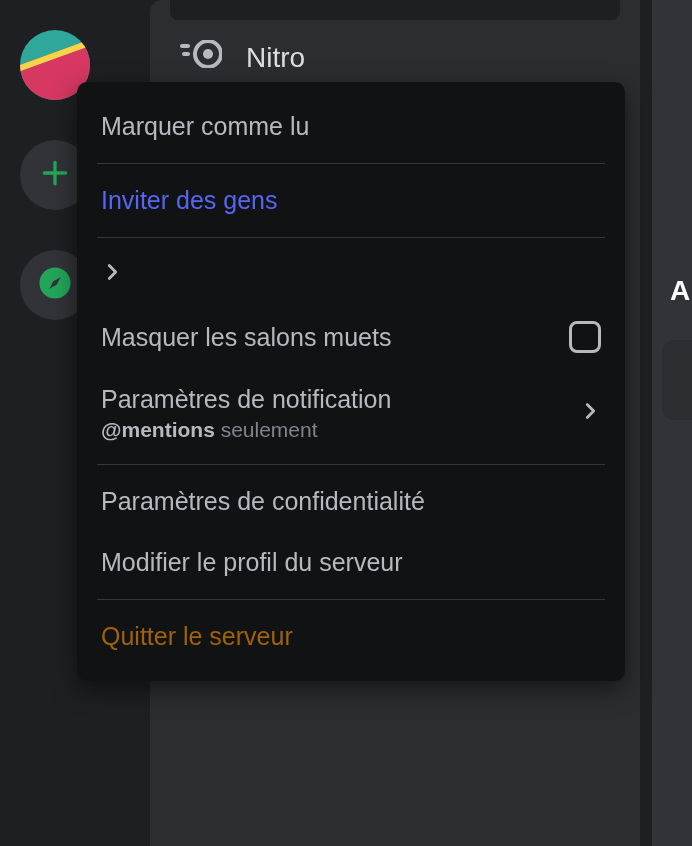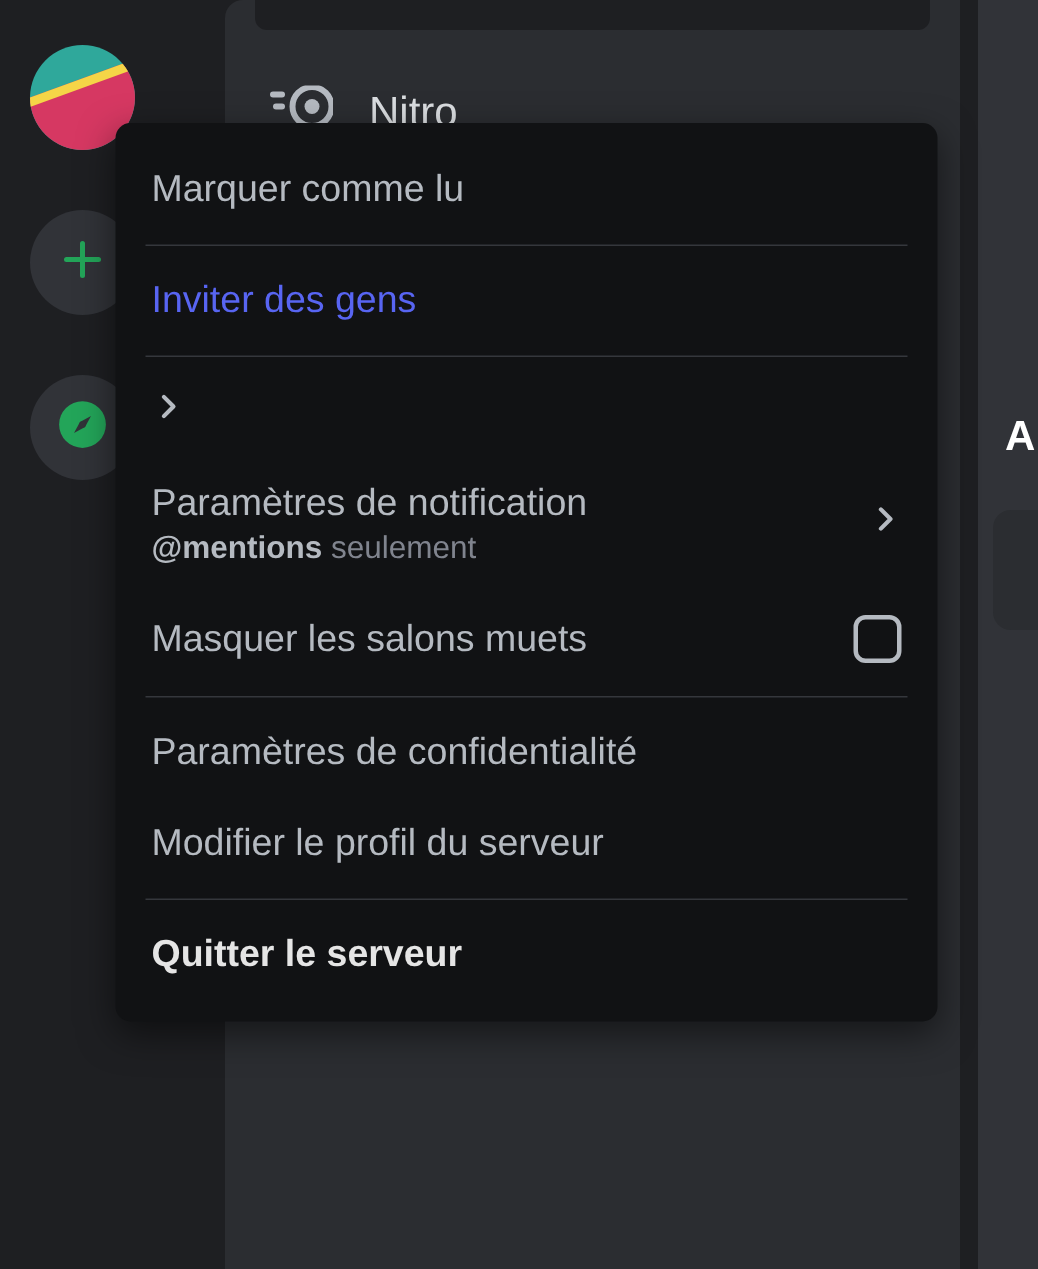--- a/index.html
+++ b/index.html
@@ -87,21 +87,21 @@
     margin: 0 20px;
     height: 20px;
     background: #1e1f22;
     border-radius: 0 0 8px 8px;
   }
   
   .nitro-row {
     display: flex;
     align-items: center;
     gap: 24px;
-    padding: 37px 30px;
+    padding: 20px 30px;
     color: #dbdee1;
     font-size: 28px;
     font-weight: 500;
   }
   .nitro-icon svg { width: 42px; height: 28px; }
   
   .right-edge {
     position: absolute;
     right: 0;
     top: 0;
@@ -143,21 +143,21 @@
     padding: 16px 24px;
     font-size: 25px;
     color: #b5bac1;
     display: flex;
     align-items: center;
     justify-content: space-between;
     cursor: pointer;
   }
   
   .menu-item.invite { color: #5865f2; align-items: flex-end; }
-  .menu-item.leave { color: #e5e5e5; font-weight: bold; }
+  .menu-item.leave { color: #a16207; }
   
   .menu-item .sub {
     font-size: 21px;
     color: #80848e;
     margin-top: 4px;
   }
   
   .menu-item-col {
     display: flex;
     flex-direction: column;
@@ -264,38 +264,38 @@
 
   <div class="menu-item">
     <span class="chevron">
       <svg viewBox="0 0 24 24" fill="none" stroke="#b5bac1" stroke-width="3" stroke-linecap="round" stroke-linejoin="round">
         <polyline points="9 5 16 12 9 19"></polyline>
       </svg>
     </span>
   </div>
 
   <div class="menu-item">
+    <span>Masquer les salons muets</span>
+    <span class="checkbox"></span>
+  </div>
+
+  <div class="menu-item">
     <div class="menu-item-col">
       <span>Paramètres de notification</span>
       <span class="sub">
         <span class="mentions-strong">@mentions</span><span> seulement</span>
       </span>
     </div>
     <span class="chevron">
       <svg viewBox="0 0 24 24" fill="none" stroke="#b5bac1" stroke-width="3" stroke-linecap="round" stroke-linejoin="round">
         <polyline points="9 5 16 12 9 19"></polyline>
       </svg>
     </span>
   </div>
 
-  <div class="menu-item">
-    <span>Masquer les salons muets</span>
-    <span class="checkbox"></span>
-  </div>
-
 
   <div class="menu-divider"></div>
 
   <div class="menu-item">
     <span>Paramètres de confidentialité</span>
   </div>
 
   <div class="menu-item">
     <span>Modifier le profil du serveur</span>
   </div>

